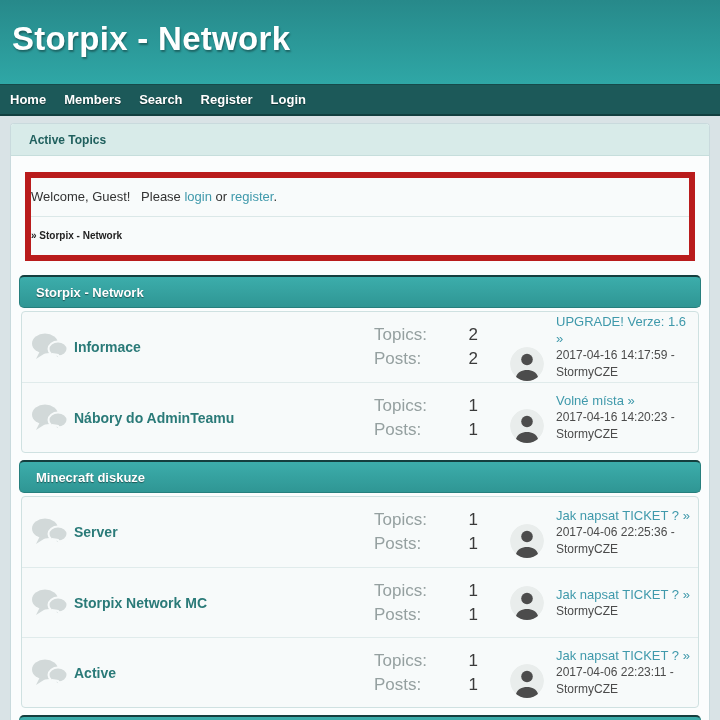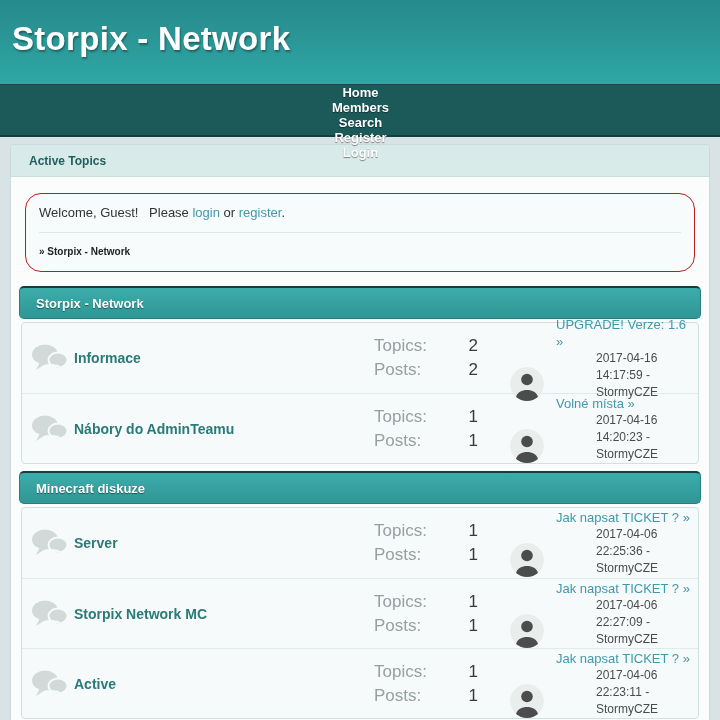--- a/index.html
+++ b/index.html
@@ -15,23 +15,23 @@
     background:linear-gradient(180deg,#27898a 0%,#2fa7a6 100%);
     padding:20px 0 0 12px;
   }
   .hero-title {
     margin:0; font-size:33px; font-weight:bold; color:#fff;
     text-shadow:1px 2px 2px rgba(0,0,0,0.35);
     letter-spacing:0.3px;
   }
   
   .navbar {
-    height:53px; background:#1c5959;
+    height:32px; background:#1c5959;
     border-top:1px solid #164a4a; border-bottom:2px solid #123f3f;
-    display:flex; align-items:center; padding-left:1px;flex-direction:column;
+    display:flex; align-items:center; padding-left:1px;
   }
   .nav-item {
     color:#fff; font-weight:bold; font-size:13px;
     padding:0 9px; text-decoration:none;
     text-shadow:0 1px 1px rgba(0,0,0,0.45);
     cursor:pointer;
   }
   
   .wrapper {
     margin:7px auto 0; width:700px;
@@ -40,22 +40,22 @@
     min-height:600px;
   }
   .page-bar {
     height:32px; background:#d8ebe9; border-bottom:1px solid #c6dedc;
     border-radius:3px 3px 0 0;
     display:flex; align-items:center; padding-left:18px;
     font-size:12px; font-weight:bold; color:#20605e;
   }
   
   .welcome-box {
-    margin:16px 14px 14px; padding:10px 13px;
-    background:#f8fbfb; border:1px solid #b91c1c; border-radius:16px;
+    margin:16px 14px 14px; padding:10px 0;
+    background:#f8fbfb; border:6px solid #b91c1c; border-radius:0;
     font-size:13px; color:#333;
   }
   .welcome-line { line-height:17px; }
   .gap-left { margin-left:7px; }
   .tlink { color:#3f99ab; text-decoration:none; cursor:pointer; }
   .w-sep { border:0; border-top:1px solid #dbe8e8; margin:11px 0 10px; }
   .breadcrumb { font-size:10px; font-weight:bold; color:#222; line-height:18px; }
   .breadcrumb a { color:#222; text-decoration:none; cursor:pointer; }
   
   .category { margin:0 8px 7px; }
@@ -83,21 +83,21 @@
     display:grid; grid-template-columns:1fr auto; row-gap:4px;
     font-size:17px;
     margin-left:48px;
   }
   .slabel { color:#95a0a0; }
   .sval { color:#3a3a3a; text-align:right; }
   .flast { flex:0 0 190px; display:flex; align-items:flex-end; gap:12px; padding-left:8px; }
   .avatar { flex:0 0 34px; width:34px; height:34px; border-radius:50%; overflow:hidden; display:block; cursor:pointer; }
   .flast-text { font-size:12px; line-height:17px; color:#4b4b4b; }
   .lp-link { display:block; font-size:13px; color:#3f99ab; text-decoration:none; cursor:pointer; }
-  .lp-date, .lp-user { display:block;margin-left:40px; }
+  .lp-date, .lp-user { display:block; }
 </style>
 </head>
 <body>
 
 <div class="hero">
   <h1 class="hero-title">Storpix - Network</h1>
 </div>
 
 <div class="navbar">
   <a class="nav-item">Home</a>
@@ -274,21 +274,20 @@
         <div class="flast">
           <span class="avatar">
             <svg width="34" height="34" viewBox="0 0 34 34">
               <circle cx="17" cy="17" r="17" fill="#e9edec"></circle>
               <circle cx="17" cy="12.5" r="5.8" fill="#4c4c4c"></circle>
               <path d="M6 30 C8 20.5 26 20.5 28 30 L28 34 L6 34 Z" fill="#4c4c4c"></path>
             </svg>
           </span>
           <div class="flast-text">
             <a class="lp-link"><span>Jak napsat TICKET ?</span> <span>»</span></a>
-            <span class="lp-date">2017-04-06 22:27:09 -</span>
             <span class="lp-user">StormyCZE</span>
           </div>
         </div>
       </div>
 
       <div class="forum-row">
         <span class="ficon">
           <svg width="38" height="30" viewBox="0 0 38 30">
             <g fill="#d2d9d9">
               <ellipse cx="14" cy="11.5" rx="13" ry="10"></ellipse>

